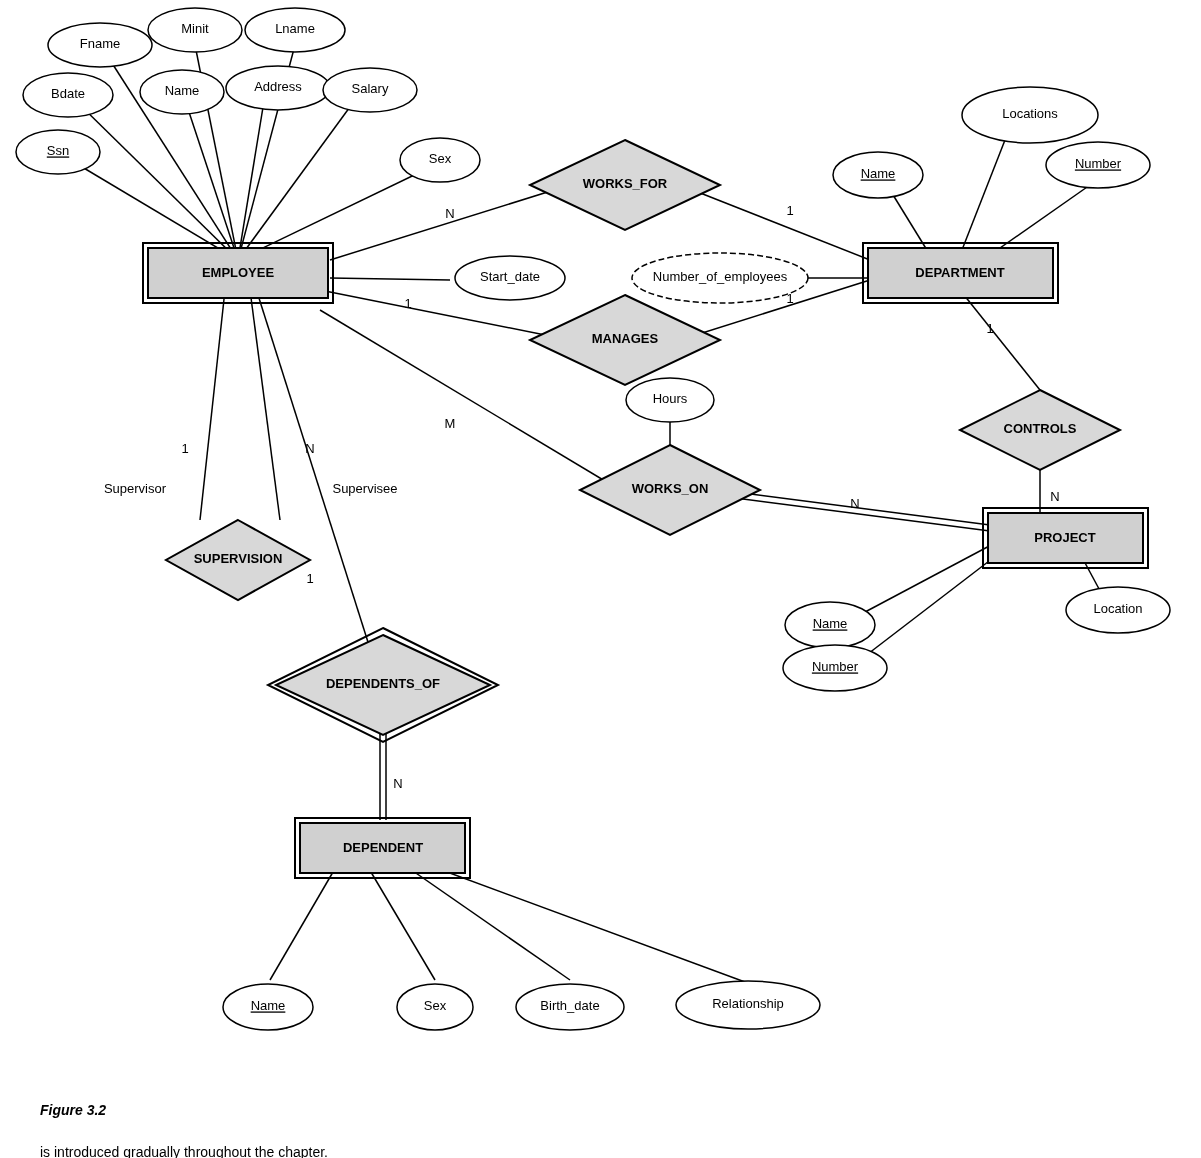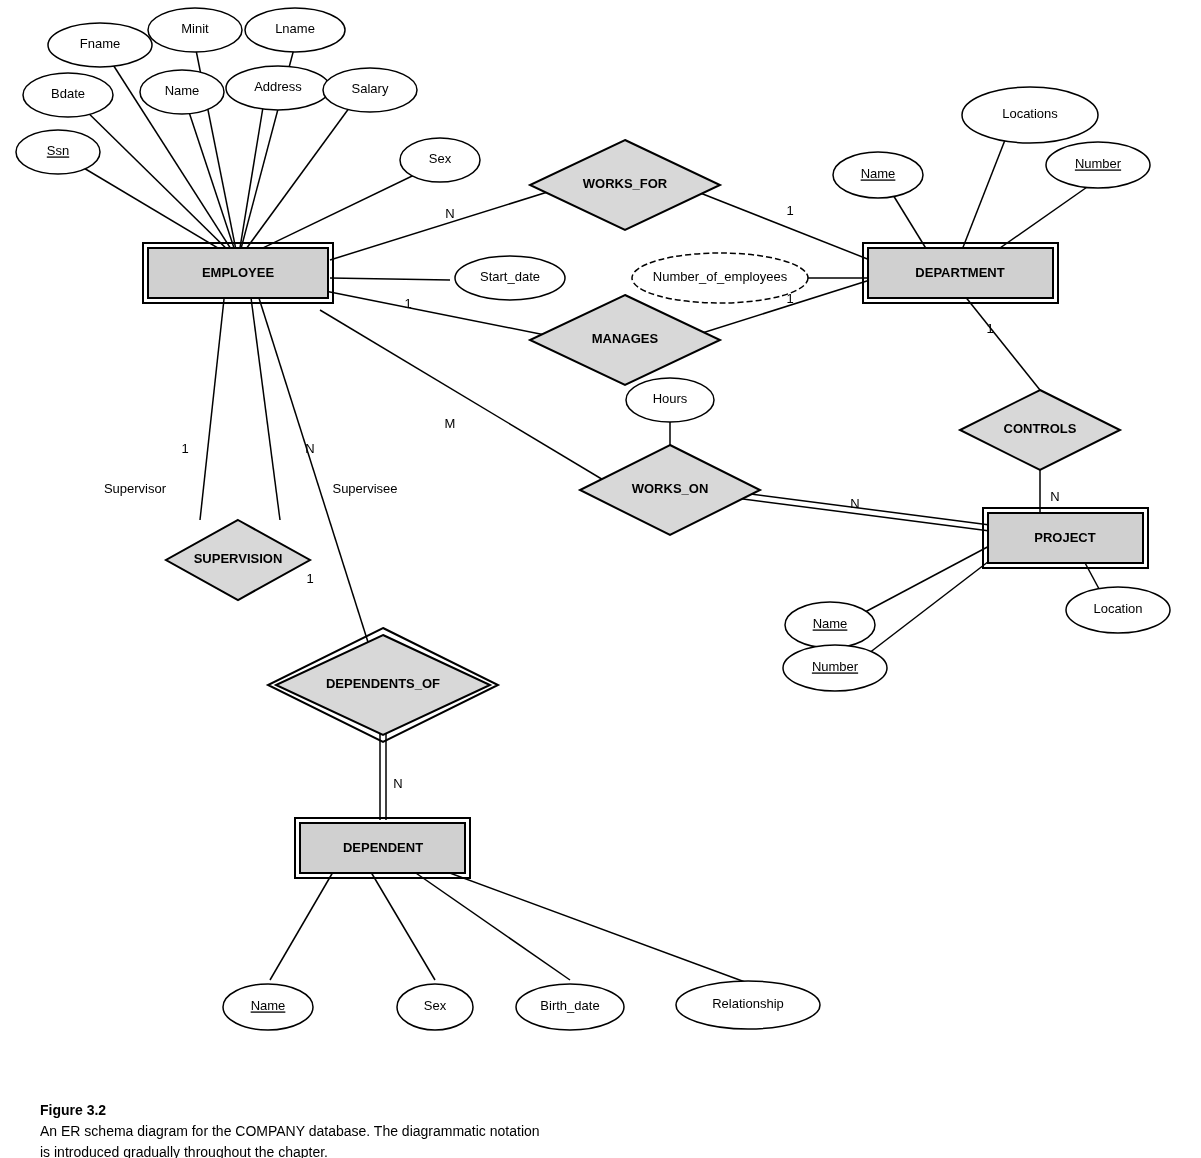--- a/index.html
+++ b/index.html
@@ -23,20 +23,21 @@
       position: absolute;
       bottom: 0;
       left: 20px;
       width: 600px;
       font-size: 14px;
       line-height: 1.5;
     }
 
     .caption-title {
       font-weight: bold;
+      font-style: italic;
     }
   </style>
 </head>
 <body>
 
 <div class="diagram-container">
   <svg viewBox="0 0 1201 1090" xmlns="http://www.w3.org/2000/svg">
     <defs>
       <style>
         .entity-rect { fill: #d0d0d0; stroke: #000; stroke-width: 2; }
@@ -247,15 +248,15 @@
     <text x="570" y="1007" class="label">Birth_date</text>
 
     <ellipse cx="748" cy="1005" rx="72" ry="24" class="attr-ellipse"></ellipse>
     <text x="748" y="1005" class="label">Relationship</text>
 
   </svg>
 </div>
 
 <div class="caption" style="position: relative; padding: 10px 20px; font-size: 14px;">
   <span class="caption-title">Figure 3.2</span><br>
-  <span>An ER schema diagram for the COMPANY database. The diagrammatic notation</span><br>
+  <br>
   <span>is introduced gradually throughout the chapter.</span>
 </div>
 
 </body></html>

